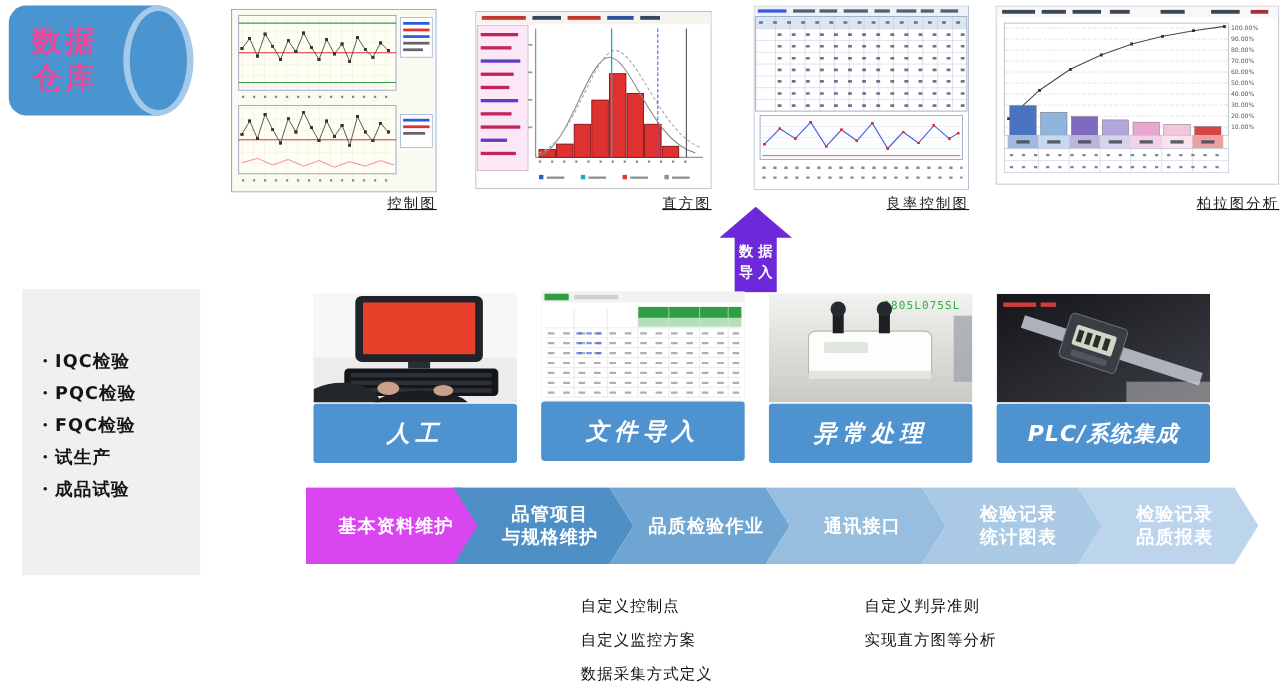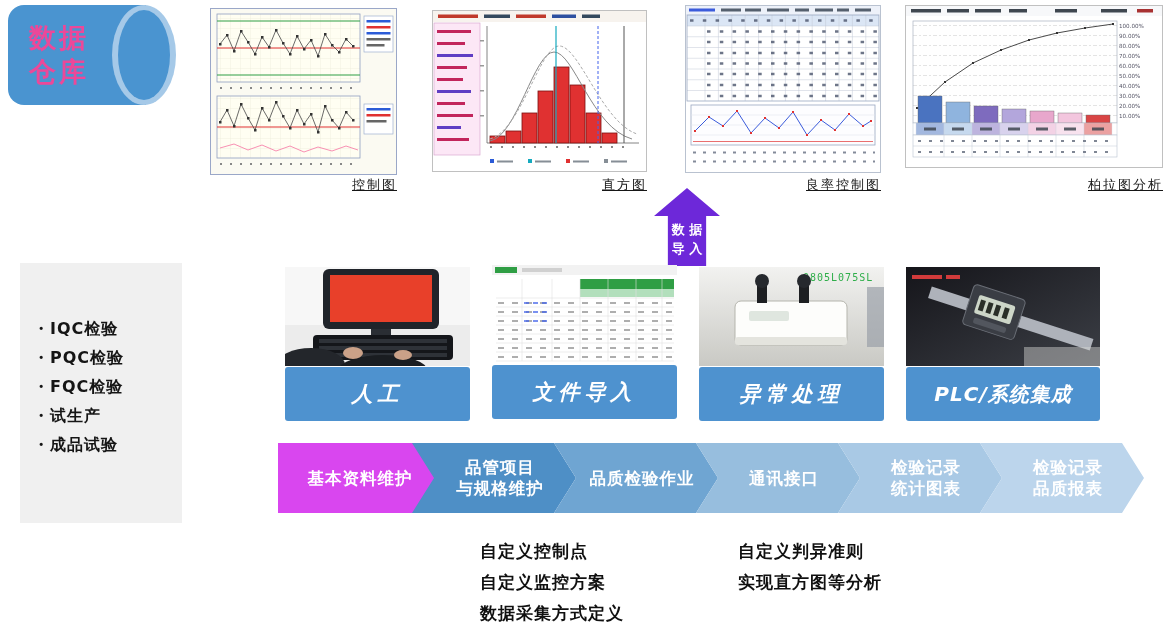--- a/index.html
+++ b/index.html
@@ -37,21 +37,21 @@
 
   
   .chev { position:absolute; top:443px; width:164px; height:70px; display:flex; align-items:center; justify-content:center;
           clip-path:polygon(0 0, calc(100% - 22px) 0, 100% 50%, calc(100% - 22px) 100%, 0 100%, 22px 50%); }
   .chev.first { clip-path:polygon(0 0, calc(100% - 22px) 0, 100% 50%, calc(100% - 22px) 100%, 0 100%); }
   .chev-text { color:#fff; font-weight:bold; font-size:16.5px; line-height:21px; text-align:center; letter-spacing:1px; padding-left:12px; }
   .chev.first .chev-text { padding-left:0; }
 
   
   .notes { position:absolute; top:536px; }
-  .note-item { font-size:17px; font-weight:bold; color:#101010; line-height:31px; letter-spacing:1px; white-space:nowrap; }
+  .note-item { font-size:14px; font-weight:normal; color:#101010; line-height:31px; letter-spacing:1px; white-space:nowrap;margin-left:48px; }
 
   svg { display:block; }
   .pax { font-family:"DejaVu Sans","Liberation Sans",sans-serif; }
 </style>
 </head>
 <body>
 
 <div class="canvas">
 
   <div class="cyl">

